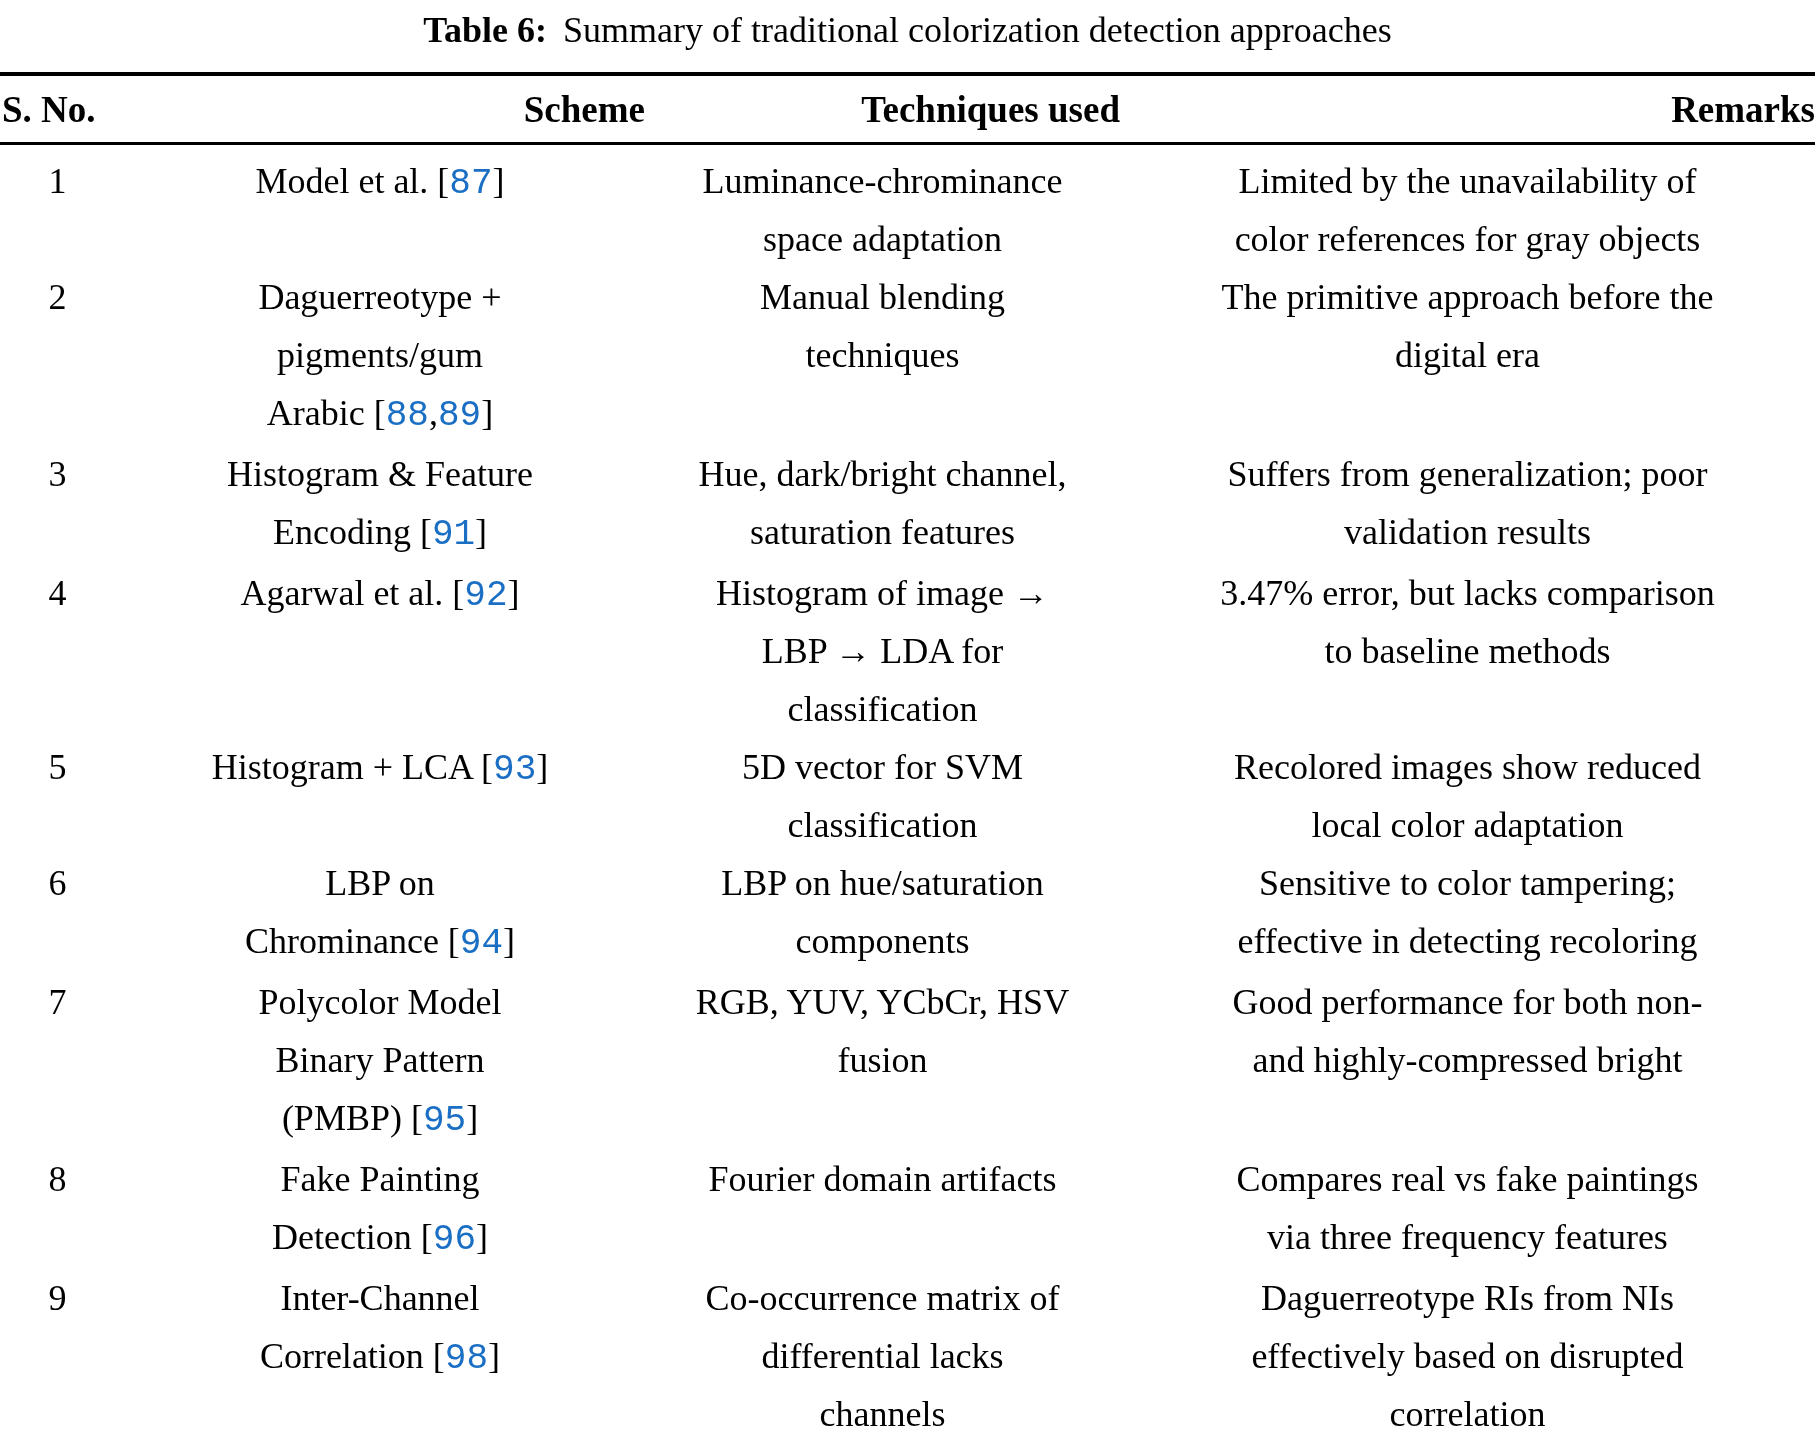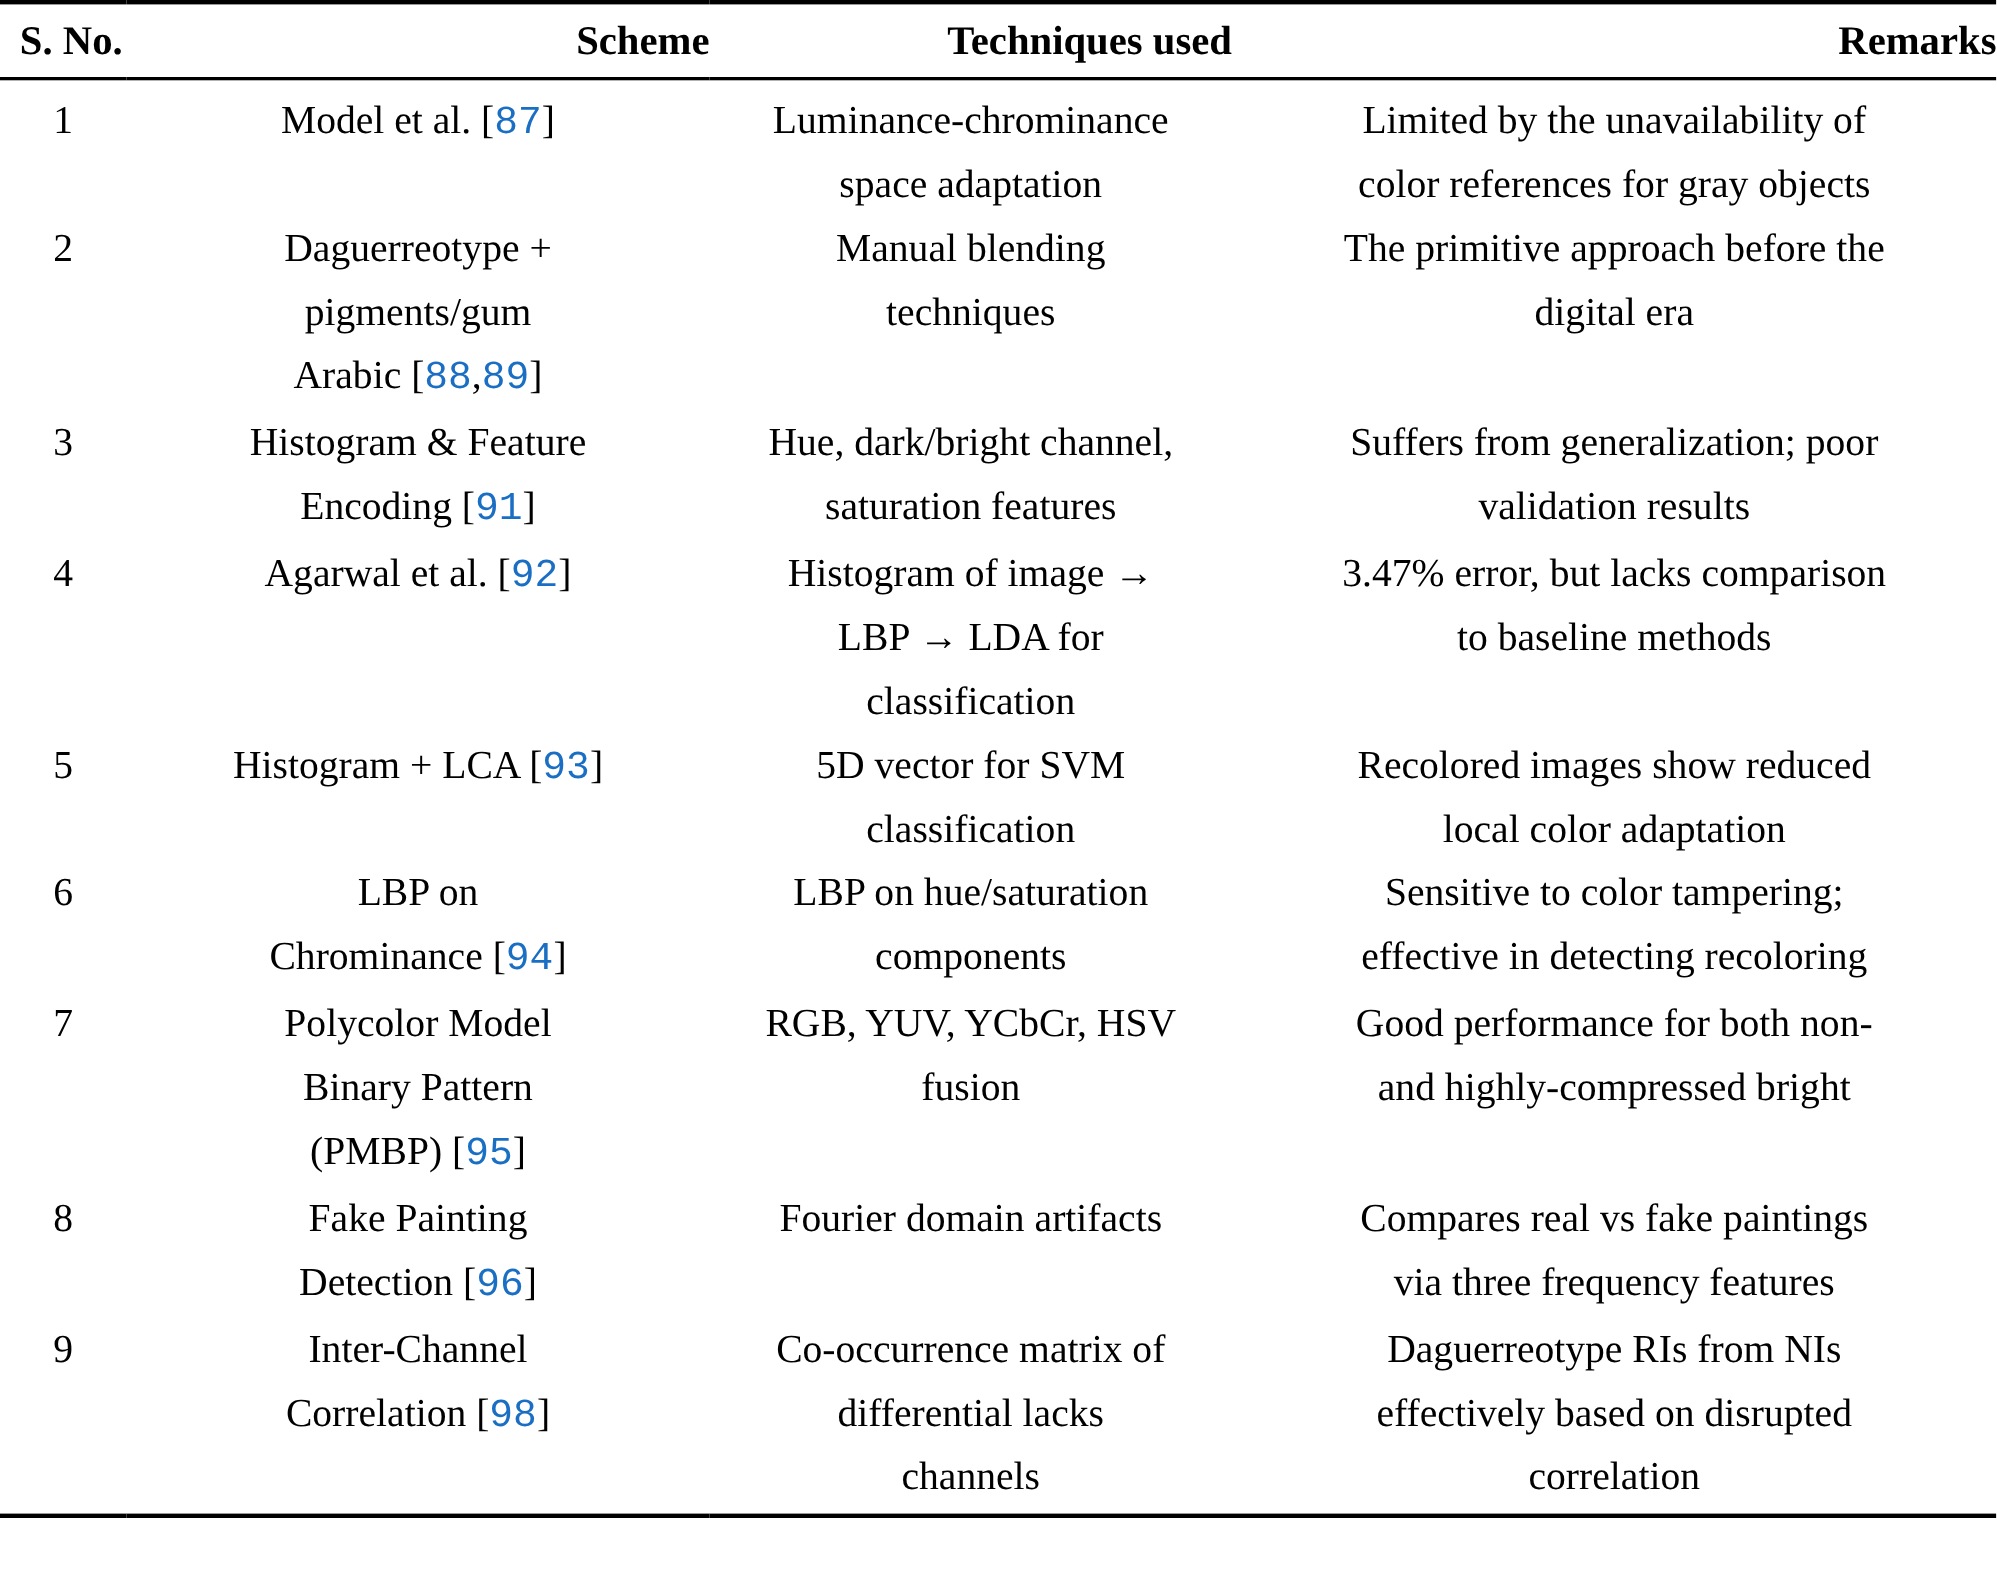--- a/index.html
+++ b/index.html
@@ -44,21 +44,21 @@
     font-weight: bold;
     font-size: 37px;
     height: 66px;
     padding: 0;
     border-bottom: 3px solid #000;
     text-align: right;
     vertical-align: middle;
   }
   thead th.th-no {
     text-align: left;
-    padding-left: 18px;
+    padding-left: 2px;
   }
   tbody td {
     vertical-align: top;
     text-align: center;
     padding: 0;
     line-height: 58px;
   }
   tbody tr:first-child td {
     padding-top: 7px;
   }
@@ -71,20 +71,24 @@
   .cite {
     color: #1a6fc4;
     font-family: Liberation Mono, monospace;
   }
 </style>
 </head>
 <body>
 
 <div class="page">
 
+  <div class="caption">
+    <span class="cap-label">Table 6:</span>
+    <span class="cap-text">Summary of traditional colorization detection approaches</span>
+  </div>
 
   <table class="summary">
     <colgroup>
       <col class="c-no">
       <col class="c-scheme">
       <col class="c-tech">
       <col class="c-remarks">
     </colgroup>
     <thead>
       <tr>

